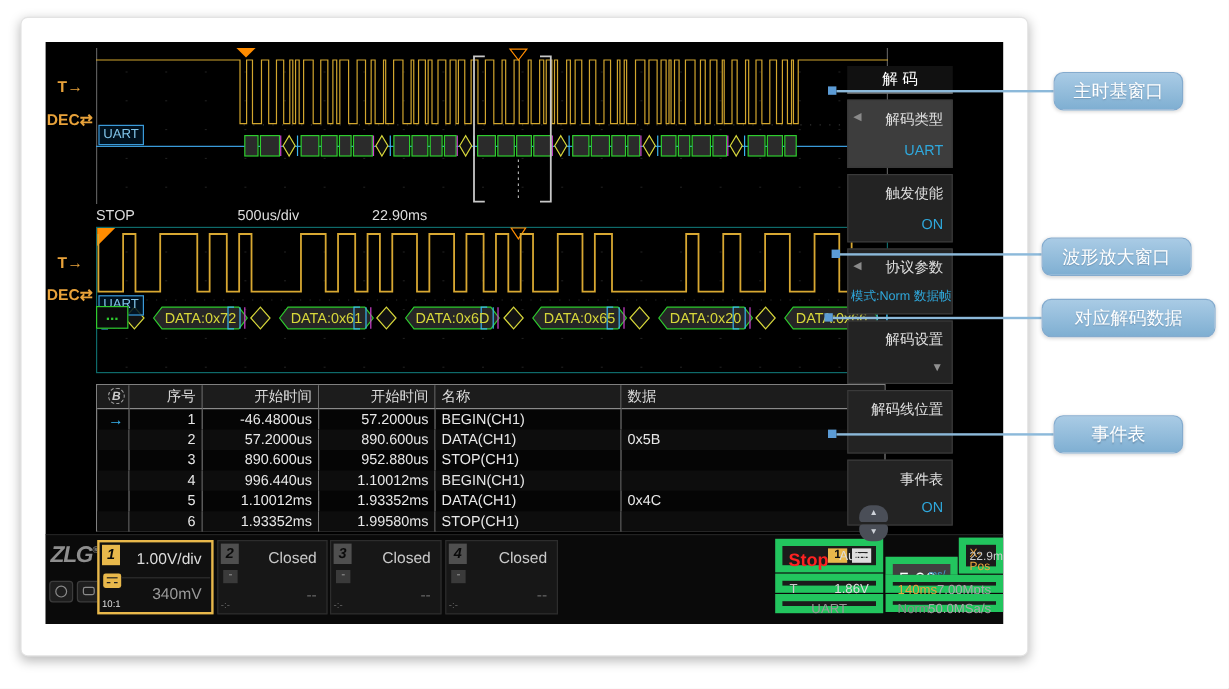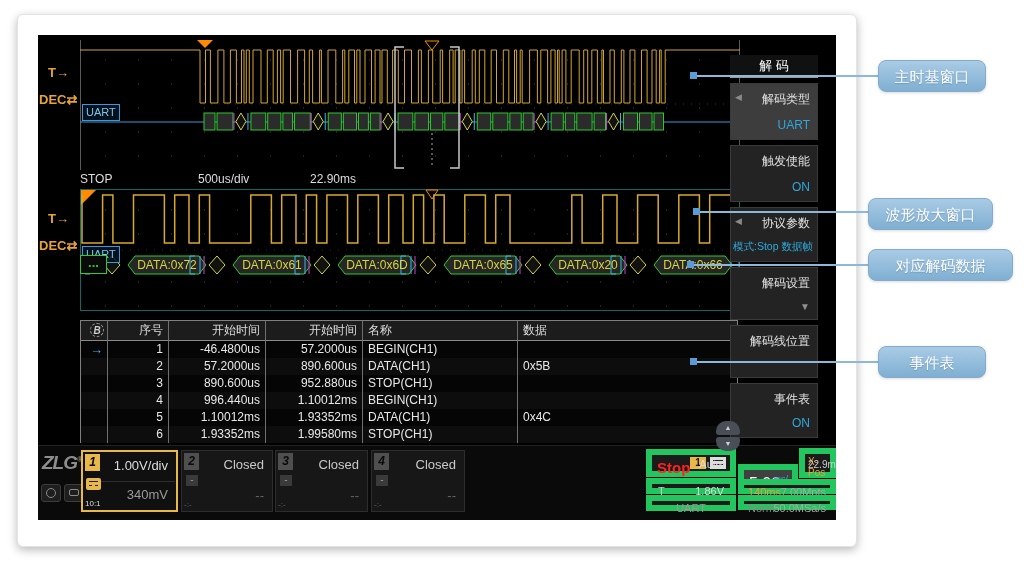--- a/index.html
+++ b/index.html
@@ -45,21 +45,21 @@
   .row-arrow { color:#38b6f2; font-weight:bold; font-size:13px; padding-left:4px; }
 
   
   #tbl-scroll { position:absolute; left:678px; top:386px; width:24px; height:30px; z-index:3; }
   #tbl-scroll .sbtn { width:24px; height:14px; background:#4a4e57; color:#cfd3da; text-align:center; font-size:7px;
                       line-height:14px; cursor:pointer; }
   #tbl-scroll .up { border-radius:10px 10px 3px 3px; margin-bottom:2px; }
   #tbl-scroll .dn { border-radius:3px 3px 10px 10px; }
 
   
-  #sidebar { position:absolute; left:692px; top:0; width:88px; height:410px; }
+  #sidebar { position:absolute; left:668px; top:0; width:88px; height:410px; }
   .menu-title { position:absolute; left:0; top:20px; width:88px; height:23px; color:#fff; font-size:13px;
                 text-align:center; line-height:22px; border-bottom:1px solid #9a9a9a; background:#111; }
   .menu-item { position:absolute; left:0; width:88px; background:#232323; border:1px solid #3a3a3a; }
   .menu-item.sel { background:#3d3d3d; }
   .menu-item .mlabel { position:absolute; right:7px; top:7px; color:#e0e0e0; font-size:12px; white-space:nowrap; }
   .menu-item .mvalue { position:absolute; right:7px; bottom:7px; color:#2fa8dc; font-size:12px; white-space:nowrap; }
   .menu-item .mvalue.gray { color:#909090; font-size:10px; }
   .menu-item .mvalue.small { left:2px; right:auto; width:85px; font-size:10.5px; overflow:hidden; text-align:left; }
   .menu-item .marrow { position:absolute; left:4px; top:8px; color:#8a8a8a; font-size:9px; }
 
@@ -298,21 +298,21 @@
         <span class="mlabel">解码类型</span>
         <span class="mvalue">UART</span>
       </div>
       <div class="menu-item" style="top:110px; height:57px;">
         <span class="mlabel">触发使能</span>
         <span class="mvalue">ON</span>
       </div>
       <div class="menu-item" style="top:172px; height:55px;">
         <span class="marrow">◀</span>
         <span class="mlabel">协议参数</span>
-        <span class="mvalue small">模式:Stop 数据帧</span>
+        <span class="mvalue small">模式:Norm 数据帧</span>
       </div>
       <div class="menu-item" style="top:232px; height:53px;">
         <span class="mlabel">解码设置</span>
         <span class="mvalue gray">▼</span>
       </div>
       <div class="menu-item" style="top:290px; height:53px;">
         <span class="mlabel">解码线位置</span>
       </div>
       <div class="menu-item" style="top:348px; height:55px;">
         <span class="mlabel">事件表</span>

